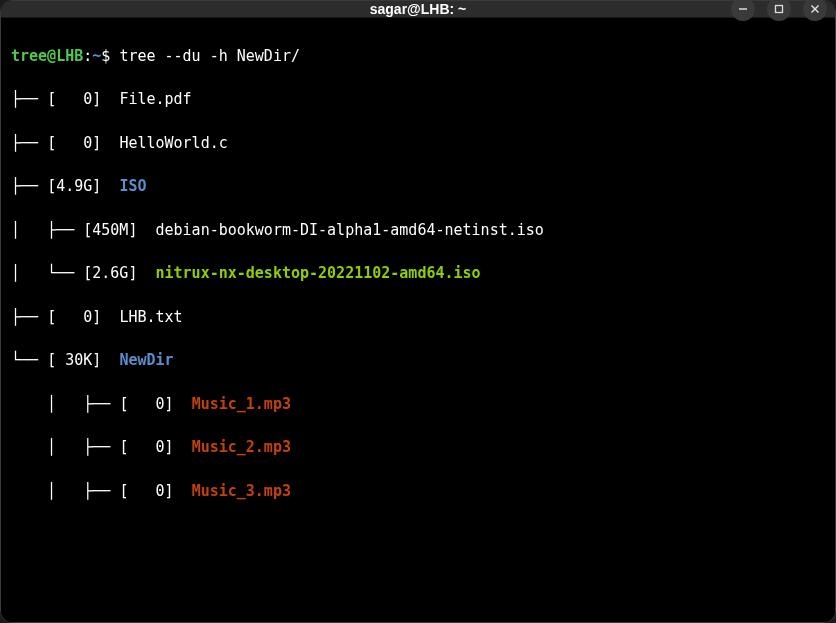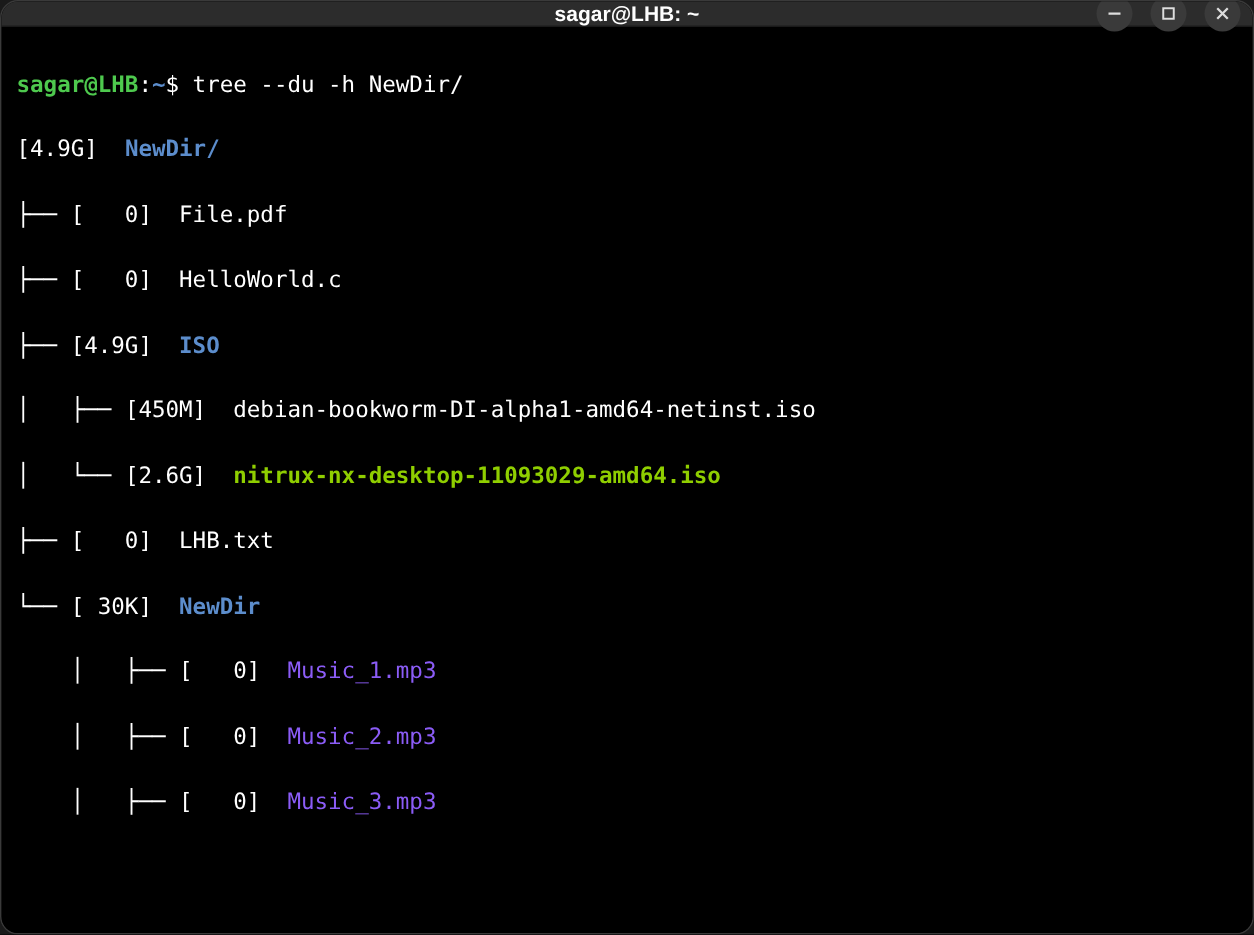--- a/index.html
+++ b/index.html
@@ -57,21 +57,21 @@
     .terminal {
       flex: 1;
       background: #000;
       padding: 6px 10px;
       color: #fff;
       line-height: 1.45;
       white-space: pre;
     }
     .green { color: #4ec94e; font-weight: bold; }
     .blue  { color: #5c8dcc; font-weight: bold; }
-    .cyan  { color: #8b5cf6; }
+    .cyan  { color: #c2410c; font-weight: bold; }
     .yellowgreen { color: #8fce00; font-weight: bold; }
     .white { color: #fff; }
   </style>
 </head>
 <body>
 
 <div class="window">
   <div class="titlebar">
     <span class="title">sagar@LHB: ~</span>
     <div class="window-controls">
@@ -88,27 +88,26 @@
       <div class="win-btn">
         <svg viewBox="0 0 10 10">
             <line x1="1.5" y1="1.5" x2="8.5" y2="8.5" stroke="#ddd" stroke-width="1.5"></line>
             <line x1="8.5" y1="1.5" x2="1.5" y2="8.5" stroke="#ddd" stroke-width="1.5"></line>
           </svg>
       </div>
     </div>
   </div>
 
   <div class="terminal">
-<div><span class="green">sagar@LHB</span><span class="white">:</span><span class="blue">~</span><span class="white">$ </span><span class="white">tree --du -h NewDir/</span></div>
-<div><span class="white">[4.9G]  </span><span class="blue">NewDir/</span></div>
+<div><span class="green">tree@LHB</span><span class="white">:</span><span class="blue">~</span><span class="white">$ </span><span class="white">tree --du -h NewDir/</span></div>
 <div><span class="white">├── </span><span class="white">[   0]  </span><span class="white">File.pdf</span></div>
 <div><span class="white">├── </span><span class="white">[   0]  </span><span class="white">HelloWorld.c</span></div>
 <div><span class="white">├── </span><span class="white">[4.9G]  </span><span class="blue">ISO</span></div>
 <div><span class="white">│   ├── </span><span class="white">[450M]  </span><span class="white">debian-bookworm-DI-alpha1-amd64-netinst.iso</span></div>
-<div><span class="white">│   └── </span><span class="white">[2.6G]  </span><span class="yellowgreen">nitrux-nx-desktop-11093029-amd64.iso</span></div>
+<div><span class="white">│   └── </span><span class="white">[2.6G]  </span><span class="yellowgreen">nitrux-nx-desktop-20221102-amd64.iso</span></div>
 <div><span class="white">├── </span><span class="white">[   0]  </span><span class="white">LHB.txt</span></div>
 <div><span class="white">└── </span><span class="white">[ 30K]  </span><span class="blue">NewDir</span></div>
 <div><span class="white">    │   ├── </span><span class="white">[   0]  </span><span class="cyan">Music_1.mp3</span></div>
 <div><span class="white">    │   ├── </span><span class="white">[   0]  </span><span class="cyan">Music_2.mp3</span></div>
 <div><span class="white">    │   ├── </span><span class="white">[   0]  </span><span class="cyan">Music_3.mp3</span></div>
 
 
 
 
 

